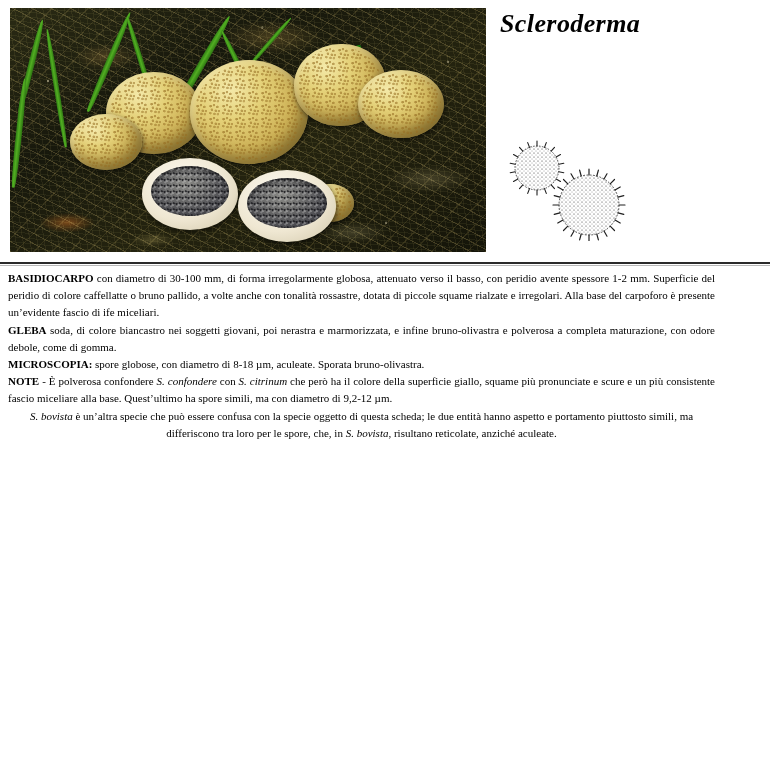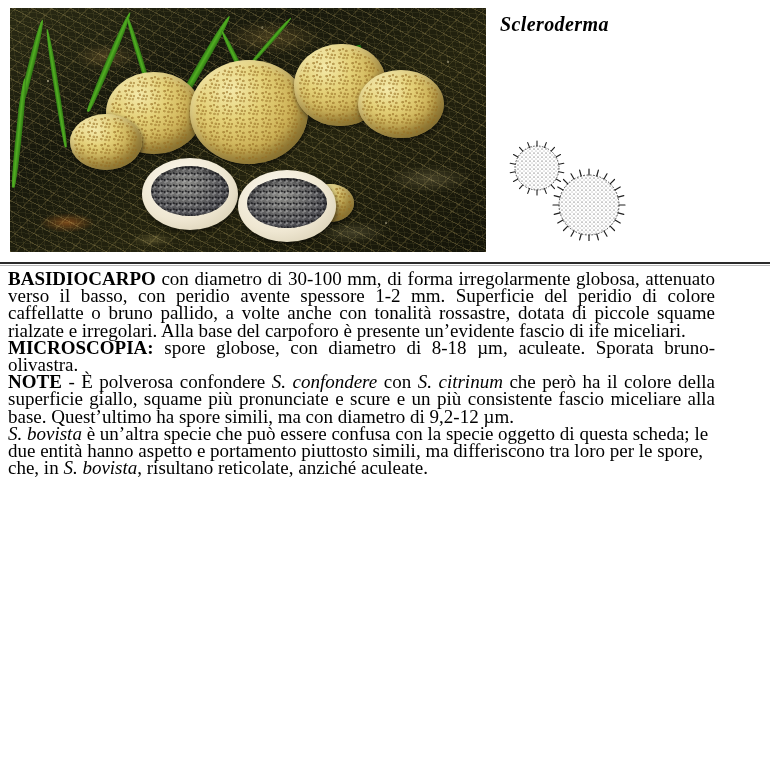--- a/index.html
+++ b/index.html
@@ -143,21 +143,21 @@
   
   .title-block {
     position: absolute;
     left: 500px;
     top: 6px;
     width: 264px;
   }
   .sp-title {
     font-style: italic;
     font-weight: bold;
-    font-size: 20px;
+    font-size: 26px;
     line-height: 36px;
     letter-spacing: .4px;
     color: #000;
   }
 
   
   .spore-panel {
     position: absolute;
     left: 500px;
     top: 126px;
@@ -179,30 +179,30 @@
   }
 
   
   .body-text {
     position: absolute;
     left: 0;
     top: 270px;
     width: 723px;
     padding: 0 8px 0 8px;
     box-sizing: border-box;
-    font-size: 19px;
+    font-size: 11px;
     line-height: 17.2px;
     text-align: justify;
     text-justify: inter-word;
   }
   .body-text p {
     margin: 0;
     text-align: justify;
   }
-  .body-text p:last-child { text-align: left; }
+  .body-text p:last-child { text-align: center; }
   .hdr { font-weight: bold; }
   .it { font-style: italic; }
 </style>
 </head>
 <body>
 
 <div class="top-area">
 
   <div class="photo">
     <div class="soil"></div>
@@ -312,20 +312,21 @@
     </svg>
   </div>
 </div>
 
 <div class="divider"></div>
 
 <div class="body-text">
 
   <p><span class="hdr">BASIDIOCARPO</span><span> con diametro di 30-100 mm, di forma irregolarmente globosa, attenuato verso il basso, con peridio avente spessore 1-2 mm. Superficie del peridio di colore caffellatte o bruno pallido, a volte anche con tonalità rossastre, dotata di piccole squame rialzate e irregolari. Alla base del carpoforo è presente un’evidente fascio di ife miceliari.</span></p>
 
+  <p><span class="hdr">GLEBA</span><span> soda, di colore biancastro nei soggetti giovani, poi nerastra e marmorizzata, e infine bruno-olivastra e polverosa a completa maturazione, con odore debole, come di gomma.</span></p>
 
   <p><span class="hdr">MICROSCOPIA:</span><span> spore globose, con diametro di 8-18 µm, aculeate. Sporata bruno-olivastra.</span></p>
 
 
   <p><span class="hdr">NOTE</span><span> - È polverosa confondere </span><span class="it">S. confondere</span><span> con </span><span class="it">S. citrinum</span><span> che però ha il colore della superficie giallo, squame più pronunciate e scure e un più consistente fascio miceliare alla base. Quest’ultimo ha spore simili, ma con diametro di 9,2-12 µm.</span></p>
 
   <p><span class="it">S. bovista</span><span> è un’altra specie che può essere confusa con la specie oggetto di questa scheda; le due entità hanno aspetto e portamento piuttosto simili, ma differiscono tra loro per le spore, che, in </span><span class="it">S. bovista</span><span>, risultano reticolate, anziché aculeate.</span></p>
 </div>
 
 </body></html>

